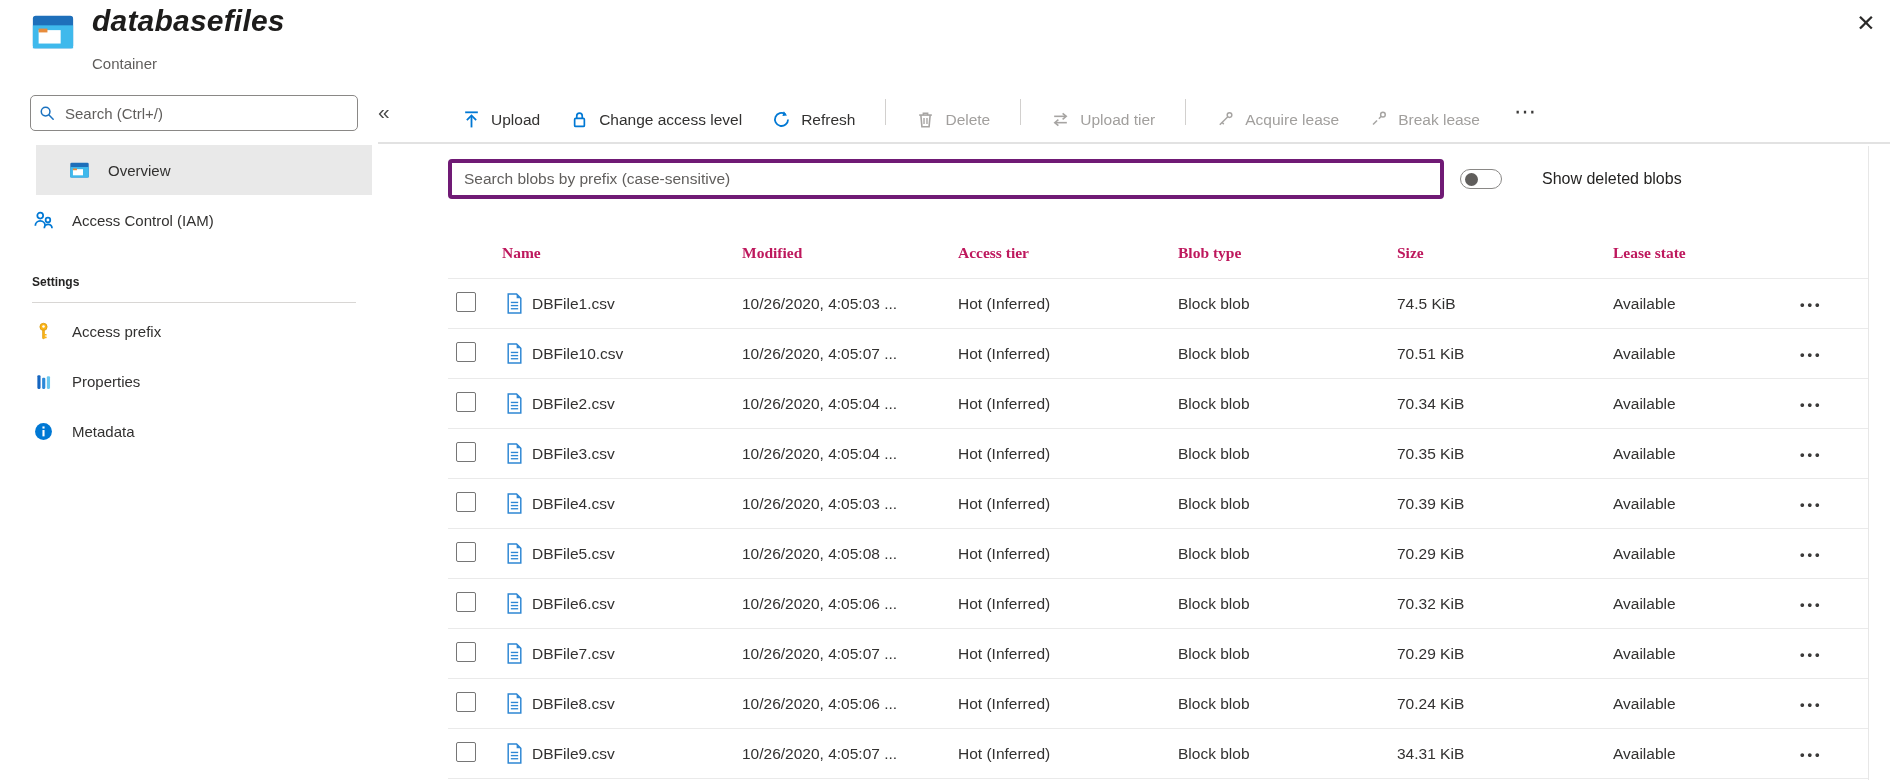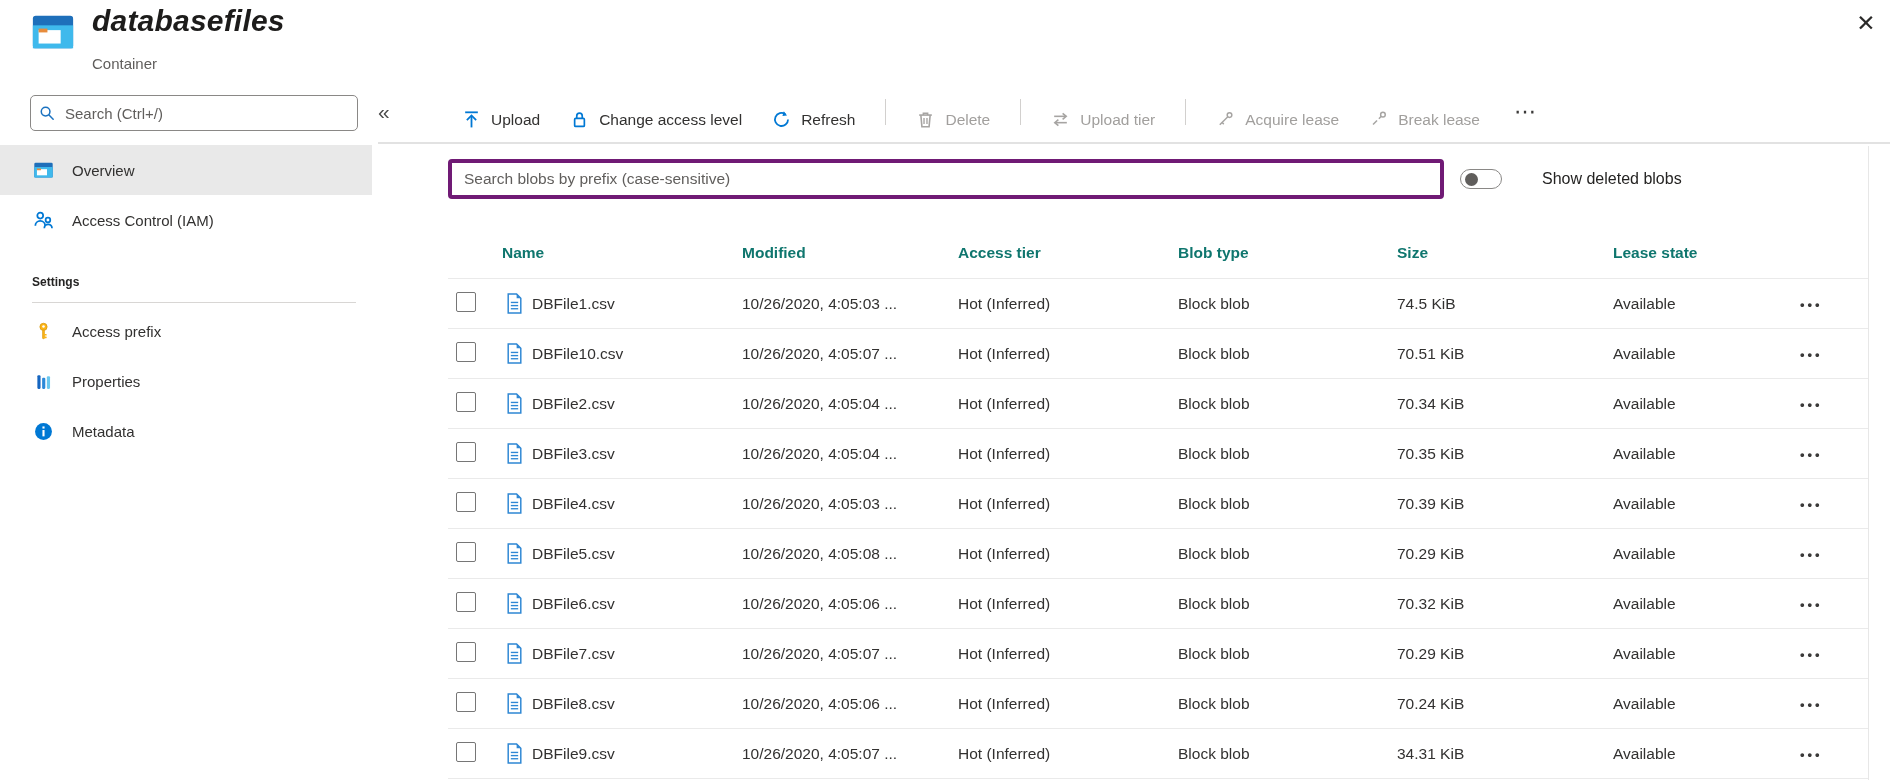--- a/index.html
+++ b/index.html
@@ -17,21 +17,21 @@
   
   .sidebar{position:absolute;left:0;top:90px;width:372px;}
   .search-box{position:absolute;left:30px;top:5px;width:328px;height:36px;border:1px solid #8a8886;
               border-radius:5px;display:flex;align-items:center;padding:0 8px;box-sizing:border-box;background:#fff;}
   .search-box svg{flex:0 0 auto;margin-right:7px;}
   .search-box input{border:none;outline:none;flex:1;font-size:15px;font-family:inherit;color:#323130;min-width:0;background:transparent;}
   .search-box input::placeholder{color:#605e5c;opacity:1;}
   .collapse-btn{position:absolute;left:372px;top:8px;border:none;background:none;font-size:21px;color:#4a4a4a;cursor:pointer;padding:2px 6px;}
   .side-nav{position:absolute;top:55px;left:0;width:372px;}
   .side-item{height:50px;display:flex;align-items:center;padding-left:32px;gap:18px;font-size:15px;cursor:pointer;}
-  .side-item.selected{background:#e9e9e9;}
+  .side-item.selected{background:#e9e9e9;margin-left:36px;}
   .side-item .s-ic{width:22px;height:22px;display:flex;align-items:center;justify-content:center;flex:0 0 auto;}
   .side-section{margin-top:22px;height:30px;line-height:30px;padding-left:32px;font-size:12px;font-weight:bold;color:#252423;}
   .side-divider{border:none;border-top:1px solid #d8d6d4;margin:5px 0 3px 32px;width:324px;}
 
   
   .toolbar{position:absolute;left:462px;top:90px;height:44px;display:flex;align-items:center;gap:30px;font-size:15.5px;white-space:nowrap;}
   .tb-item{display:flex;align-items:center;gap:10px;border:none;background:none;font:inherit;color:#323130;cursor:pointer;padding:0;margin-top:15px;}
   .tb-item.disabled{color:#a19f9d;cursor:default;}
   .tb-item .ic{display:flex;align-items:center;color:#a6a4a2;}
   .tb-item .ic.blue{color:#0078d4;}
@@ -46,21 +46,21 @@
   .blob-search::placeholder{color:#605e5c;opacity:1;}
   .toggle{position:absolute;left:1460px;top:169px;width:42px;height:20px;border:1px solid #8a8886;border-radius:11px;
           background:#fff;cursor:pointer;padding:0;}
   .toggle .knob{position:absolute;left:4px;top:3px;width:13px;height:13px;border-radius:50%;background:#605e5c;}
   .toggle-label{position:absolute;left:1542px;top:169px;font-size:16px;color:#252423;line-height:20px;}
 
   
   .table{position:absolute;left:448px;top:228px;width:1420px;font-size:15.5px;}
   .t-row{display:grid;grid-template-columns:50px 240px 216px 220px 219px 216px 191px 1fr;
          align-items:center;height:49px;border-bottom:1px solid #eaeaea;white-space:nowrap;}
-  .t-head{height:50px;font-weight:bold;color:#0f766e;}
+  .t-head{height:50px;font-weight:bold;color:#be185d;font-family:Liberation Serif, serif;}
   .t-head > div{padding-left:4px;}
   .cell-name{display:flex;align-items:center;gap:9px;padding-left:8px;cursor:pointer;}
   .cell{overflow:hidden;text-overflow:ellipsis;padding-left:4px;}
   .chk{width:20px;height:20px;border:1px solid #767676;border-radius:2px;background:#fff;margin-left:8px;cursor:pointer;padding:0;}
   .row-menu{border:none;background:none;color:#3b3a39;font-size:13px;font-weight:bold;letter-spacing:3px;cursor:pointer;text-align:center;padding:0;}
 </style>
 </head>
 <body>
 
 <div class="page">

